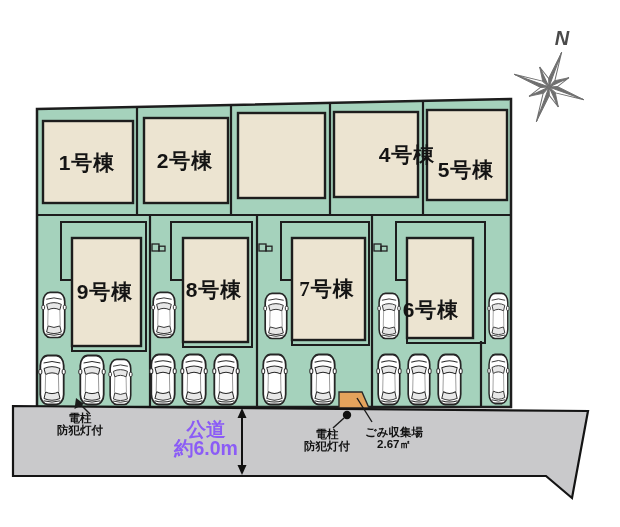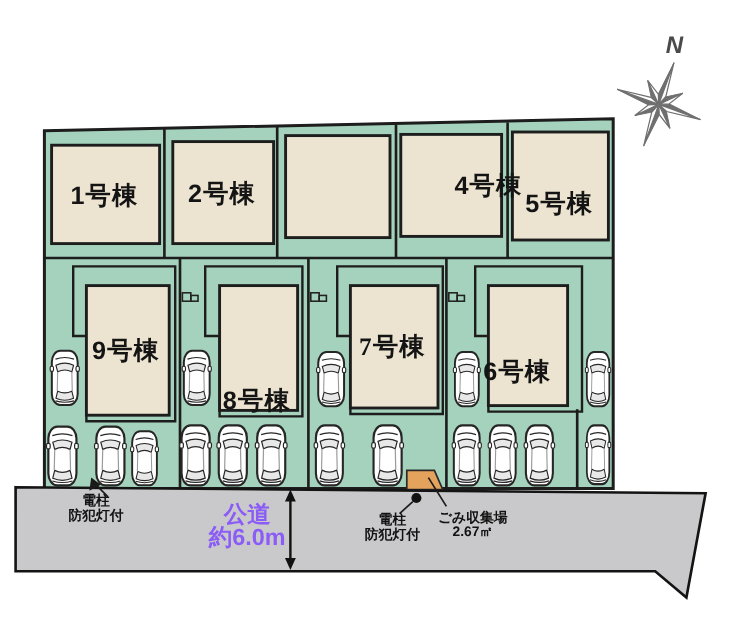--- a/index.html
+++ b/index.html
@@ -140,21 +140,21 @@
   </svg>
 
   <div class="lbl north" style="left:547px;top:27px;">N</div>
 
   <div class="lbl bldg-lbl" style="left:43px;top:149px;">1号棟</div>
   <div class="lbl bldg-lbl" style="left:141px;top:147px;">2号棟</div>
   <div class="lbl bldg-lbl" style="left:331px;top:141px;margin-left:32px;">4号棟</div>
   <div class="lbl bldg-lbl" style="left:422px;top:156px;">5号棟</div>
 
   <div class="lbl bldg-lbl" style="left:61px;top:278px;">9号棟</div>
-  <div class="lbl bldg-lbl" style="left:170px;top:276px;margin-top:44px;">8号棟</div>
+  <div class="lbl bldg-lbl" style="left:170px;top:276px;">8号棟</div>
   <div class="lbl bldg-lbl" style="left:283px;top:275px;font-family:Liberation Serif, serif;">7号棟</div>
   <div class="lbl bldg-lbl" style="left:387px;top:274px;margin-top:22px;">6号棟</div>
 
   <div class="lbl road-lbl" style="left:146px;top:420px;">
     <div>公道</div>
     <div>約6.0m</div>
   </div>
 
   <div class="lbl note" style="left:44px;top:413px;width:72px;">
     <div>電柱</div>

